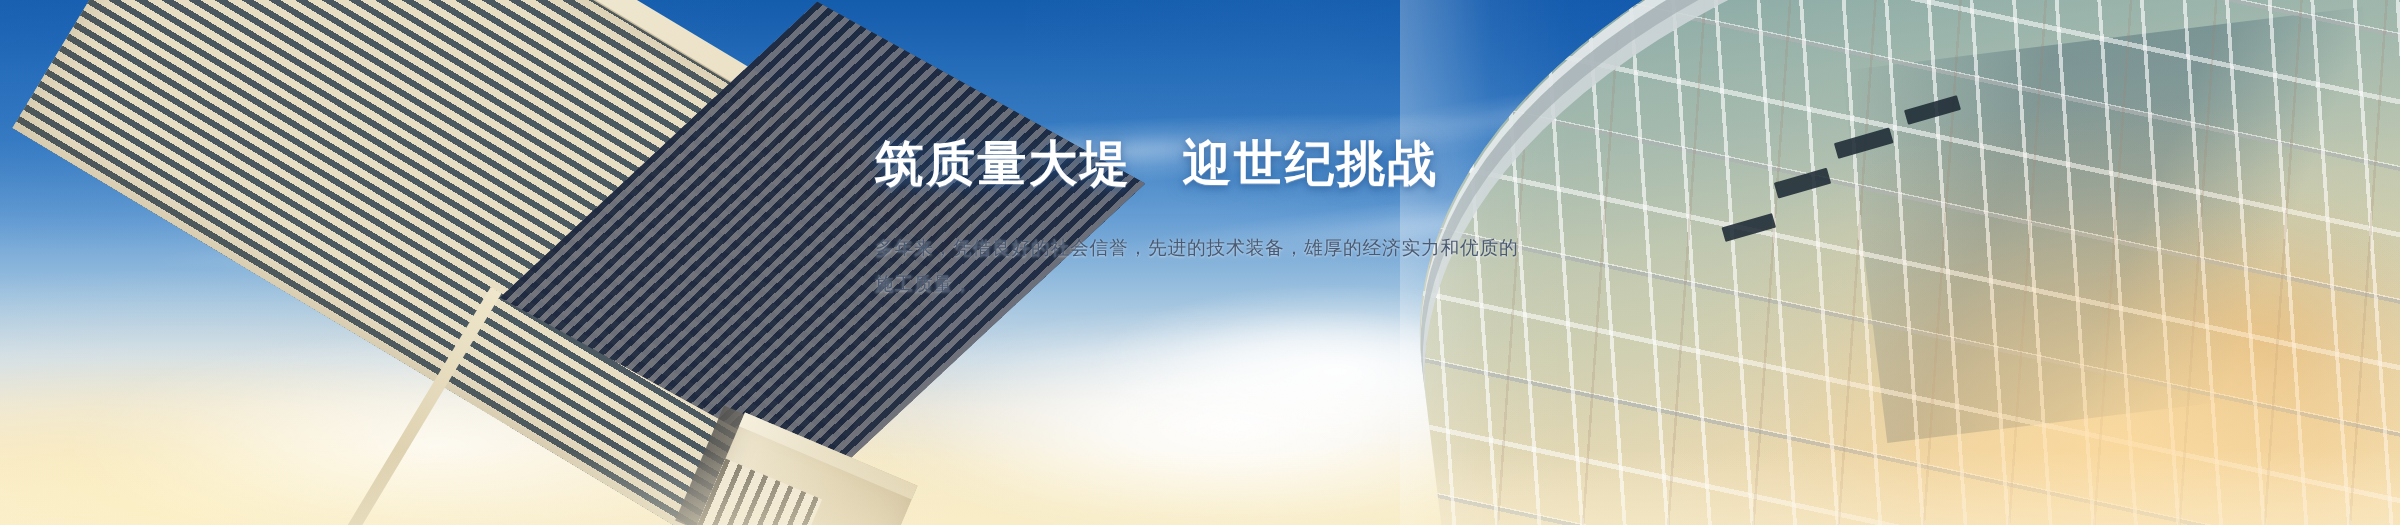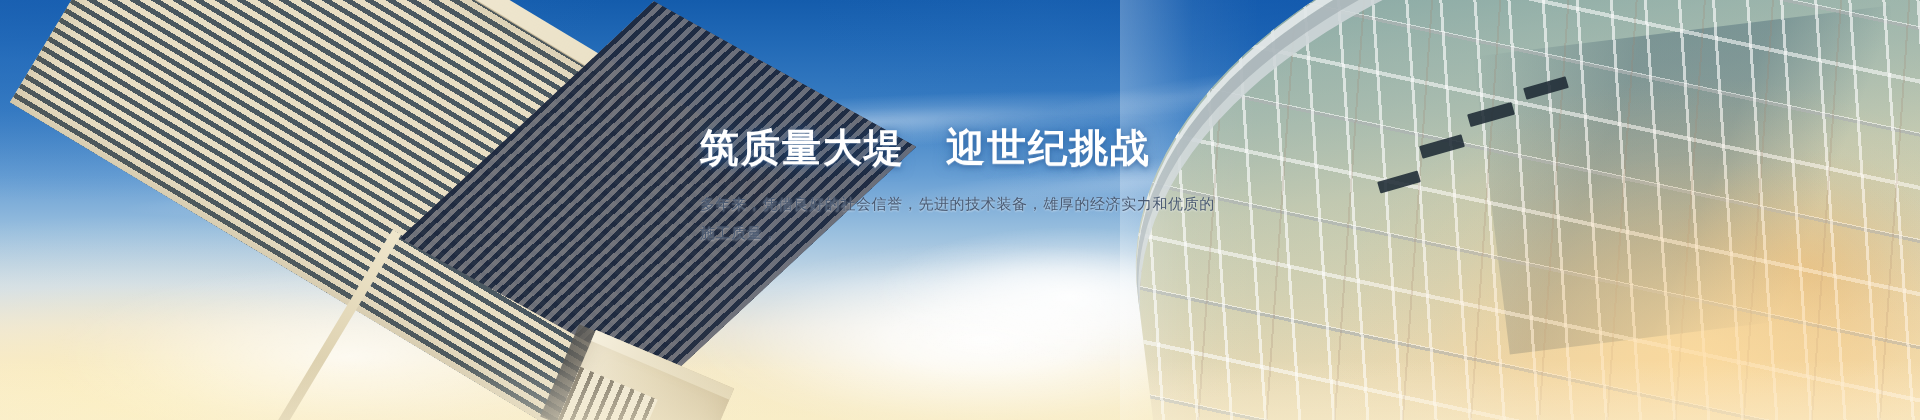--- a/index.html
+++ b/index.html
@@ -364,37 +364,37 @@
     position:absolute;left:-10px;top:0;width:150px;height:420px;
     background:linear-gradient(to right,
       rgba(255,255,255,.30) 0%,
       rgba(255,255,255,.05) 55%,
       rgba(255,255,255,0) 100%);
     pointer-events:none;
   }
 
   
   .copy{
-    position:absolute;left:700px;top:126px;width:520px;
+    position:absolute;left:700px;top:110px;width:520px;
   }
   .headline{
     margin:0;
     font-size:39px;
     font-weight:bold;
     color:#ffffff;
     letter-spacing:2px;
     line-height:1.15;
     white-space:pre;
     text-shadow:
       0 0 14px rgba(40,96,160,.55),
       0 2px 5px rgba(30,74,132,.45),
       0 1px 0 rgba(255,255,255,.35);
   }
   .subcopy{
-    margin:18px 0 0 0;
+    margin:29px 0 0 0;
     font-size:15px;
     line-height:29px;
     color:#4a5a72;
     letter-spacing:.6px;
     text-shadow:0 1px 2px rgba(255,255,255,.55);
   }
   .subcopy .line{display:block;}
 
   
   .bottom-fade{

